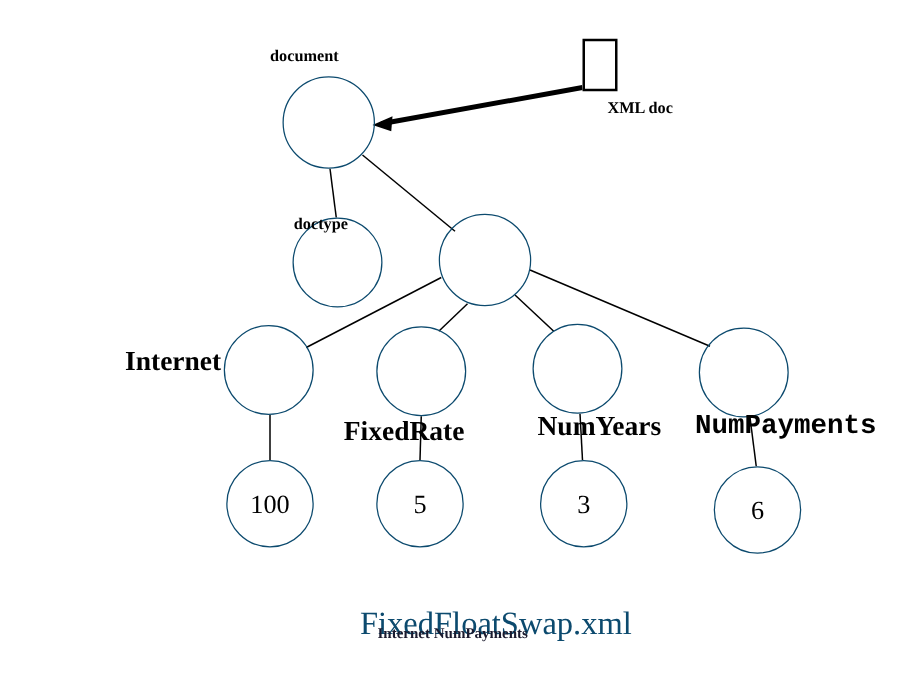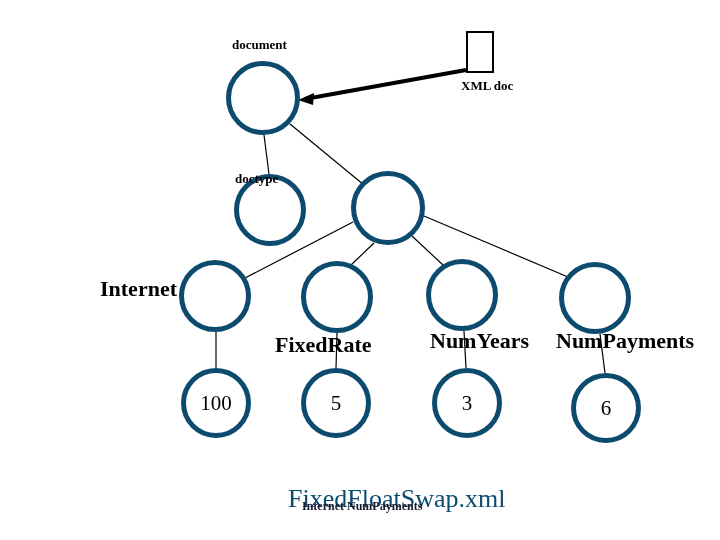--- a/index.html
+++ b/index.html
@@ -17,21 +17,21 @@
   }
   #edges {
     position: absolute;
     left: 0;
     top: 0;
     width: 720px;
     height: 540px;
   }
   .node {
     position: absolute;
-    border: 5px solid #0c4a6e;
+    border: 1px solid #0c4a6e;
     border-radius: 50%;
     background: transparent;
     box-sizing: border-box;
   }
   .node-value {
     display: flex;
     align-items: center;
     justify-content: center;
     font-family: "Liberation Serif", "DejaVu Serif", serif;
     font-size: 21px;
@@ -100,41 +100,41 @@
     <line x1="464" y1="331" x2="466" y2="368" stroke="#000000" stroke-width="1.2"></line>
     <line x1="600" y1="334" x2="605" y2="373" stroke="#000000" stroke-width="1.2"></line>
 
     <g>
       <line x1="466" y1="70" x2="305" y2="99" stroke="#000000" stroke-width="4"></line>
       <polygon points="298,100 314,93 313,105" fill="#000000"></polygon>
     </g>
   </svg>
 
   <div class="doc-rect" style="left:466px; top:31px; width:28px; height:42px;"></div>
-  <div class="label label-sm" style="left:461px; top:79px;">XML doc</div>
+  <div class="label label-sm" style="left:486px; top:79px;">XML doc</div>
 
   <div class="node" style="left:226px; top:61px; width:74px; height:74px;"></div>
-  <div class="label label-sm" style="left:232px; top:38px;text-align:center;">document</div>
+  <div class="label label-sm" style="left:216px; top:38px;text-align:center;">document</div>
 
   <div class="node" style="left:234px; top:174px; width:72px; height:72px;"></div>
   <div class="label label-sm" style="left:235px; top:172px;">doctype</div>
 
   <div class="node" style="left:351px; top:171px; width:74px; height:74px;"></div>
 
   <div class="node" style="left:179px; top:260px; width:72px; height:72px;"></div>
   <div class="label label-lg" style="left:100px; top:278px;">Internet</div>
 
   <div class="node" style="left:301px; top:261px; width:72px; height:72px;"></div>
   <div class="label label-lg" style="left:275px; top:334px;">FixedRate</div>
 
   <div class="node" style="left:426px; top:259px; width:72px; height:72px;"></div>
   <div class="label label-lg" style="left:430px; top:330px;">NumYears</div>
 
   <div class="node" style="left:559px; top:262px; width:72px; height:72px;"></div>
-  <div class="label label-lg" style="left:556px; top:330px;">NumPayments</div>
+  <div class="label label-lg" style="left:556px; top:330px;font-family:Liberation Mono, monospace;">NumPayments</div>
 
   <div class="node node-value" style="left:181px; top:368px; width:70px; height:70px;">
     <span>100</span>
   </div>
 
   <div class="node node-value" style="left:301px; top:368px; width:70px; height:70px;">
     <span>5</span>
   </div>
 
   <div class="node node-value" style="left:432px; top:368px; width:70px; height:70px;">

